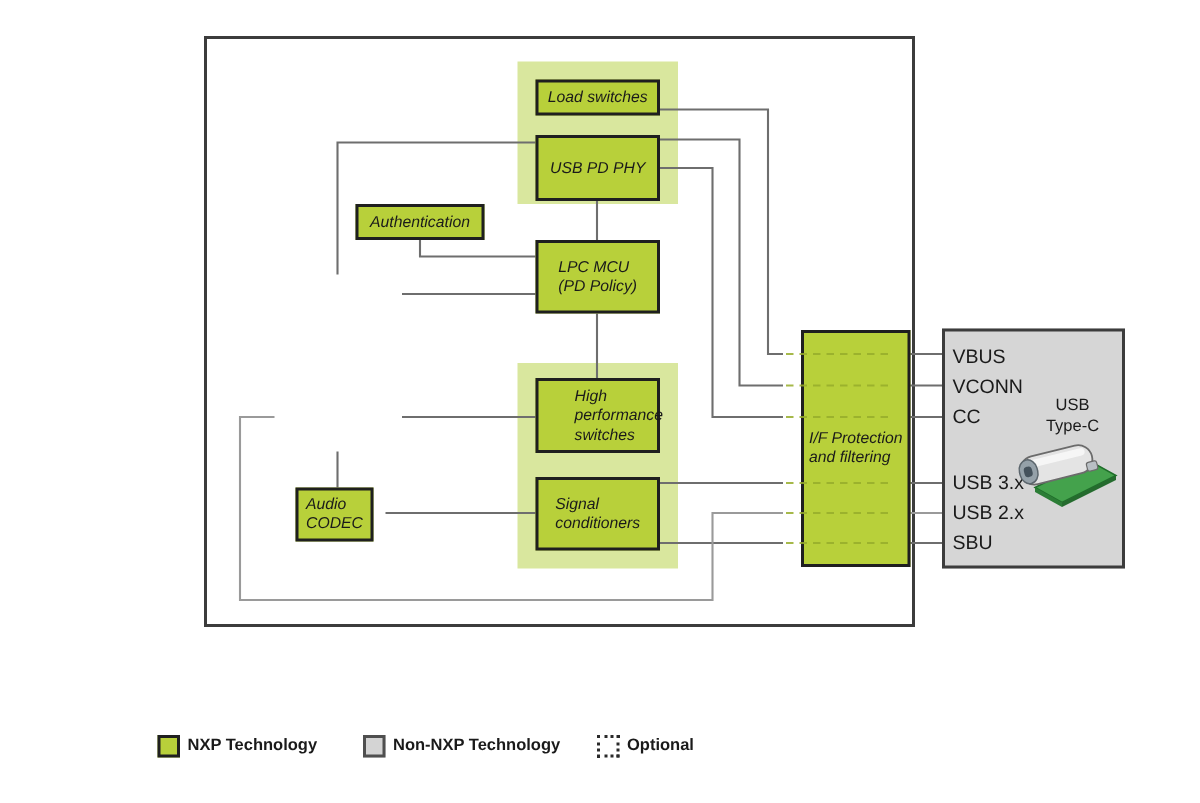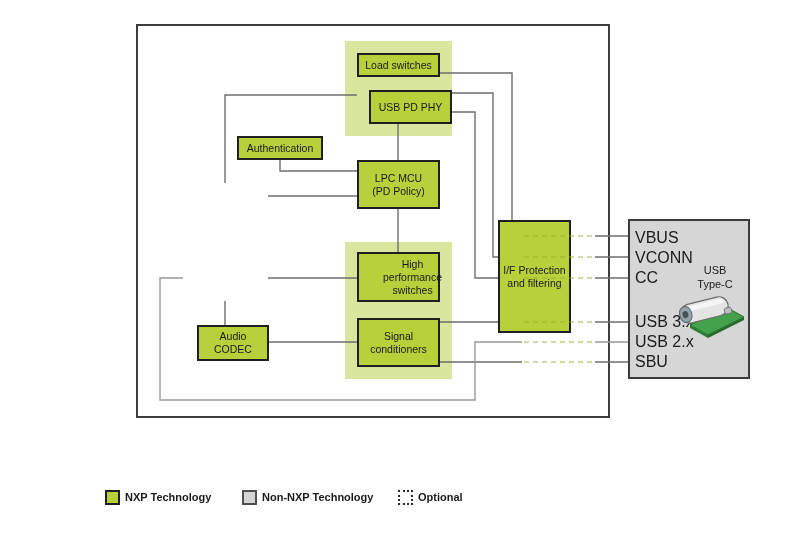--- a/index.html
+++ b/index.html
@@ -12,37 +12,37 @@
   .outer-border{left:136px;top:24px;width:474px;height:394px;border:2px solid #3c3c3c;z-index:0;background:transparent;}
   
   .group{background:#d9e79e;z-index:1;}
   .g1{left:345px;top:41px;width:107px;height:95px;}
   .g2{left:345px;top:242px;width:107px;height:137px;}
   
   #wires{left:0;top:0;z-index:2;pointer-events:none;}
   #dashes{left:0;top:0;z-index:4;pointer-events:none;}
   
   .block{
-    display:flex;align-items:center;justify-content:center;text-align:center;
-    font-size:10.5px;line-height:13px;white-space:pre-line;z-index:3;
+    display:flex;align-items:center;justify-content:center;text-align:left;
+    font-size:10.5px;line-height:13px;white-space:pre-line;z-index:3;font-style:italic;
   }
   .nxp{background:#b8d03a;border:2px solid #1f1f1f;}
   .nonnxp{background:#d4d4d4;border:2px solid #4f4f4f;}
   .b-load{left:357px;top:53px;width:83px;height:24px;}
-  .b-pdphy{left:369px;top:90px;width:83px;height:34px;}
+  .b-pdphy{left:357px;top:90px;width:83px;height:44px;}
   .b-auth{left:237px;top:136px;width:86px;height:24px;}
   .b-mcu{left:357px;top:160px;width:83px;height:49px;}
   .b-chipset{left:183px;top:183px;width:85px;height:118px;}
   .b-hps{left:357px;top:252px;width:83px;height:50px;padding-left:28px;}
   .b-sig{left:357px;top:318px;width:83px;height:49px;}
-  .b-audio{left:197px;top:325px;width:72px;height:36px;}
-  .b-if{left:498px;top:220px;width:73px;height:113px;}
+  .b-audio{left:197px;top:325px;width:52px;height:36px;}
+  .b-if{left:534px;top:220px;width:73px;height:158px;}
   .b-typec{left:628px;top:219px;width:122px;height:160px;background:#d6d6d6;border:2px solid #3c3c3c;z-index:3;}
   
-  .pin{position:absolute;left:635px;font-size:16px;line-height:13px;z-index:5;}
+  .pin{position:absolute;left:635px;font-size:13px;line-height:13px;z-index:5;}
   .pin-vbus{top:231px;} .pin-vconn{top:251px;} .pin-cc{top:271px;}
   .pin-usb3{top:315px;} .pin-usb2{top:335px;} .pin-sbu{top:355px;}
   .typec-title{
     left:684px;top:264px;width:62px;text-align:center;font-size:11px;line-height:13.5px;
     white-space:pre-line;z-index:5;
   }
   .connector-art{left:676px;top:287px;z-index:5;}
   
   .swatch{width:15px;height:15px;z-index:1;}
   .sw-nxp{left:105px;top:490px;background:#b8d03a;border:2px solid #1f1f1f;}

